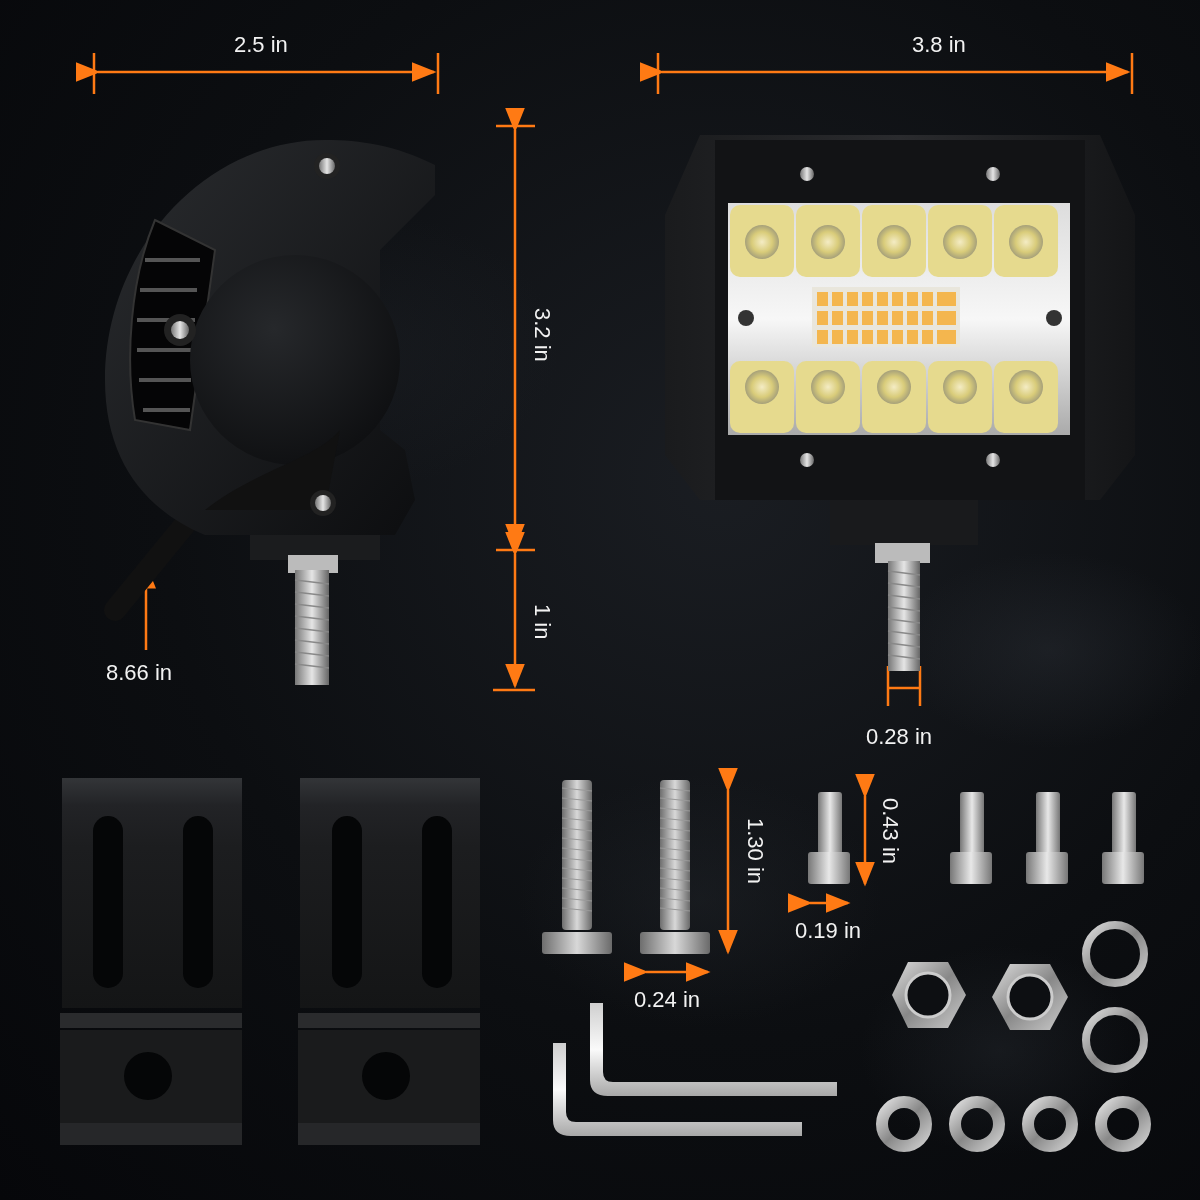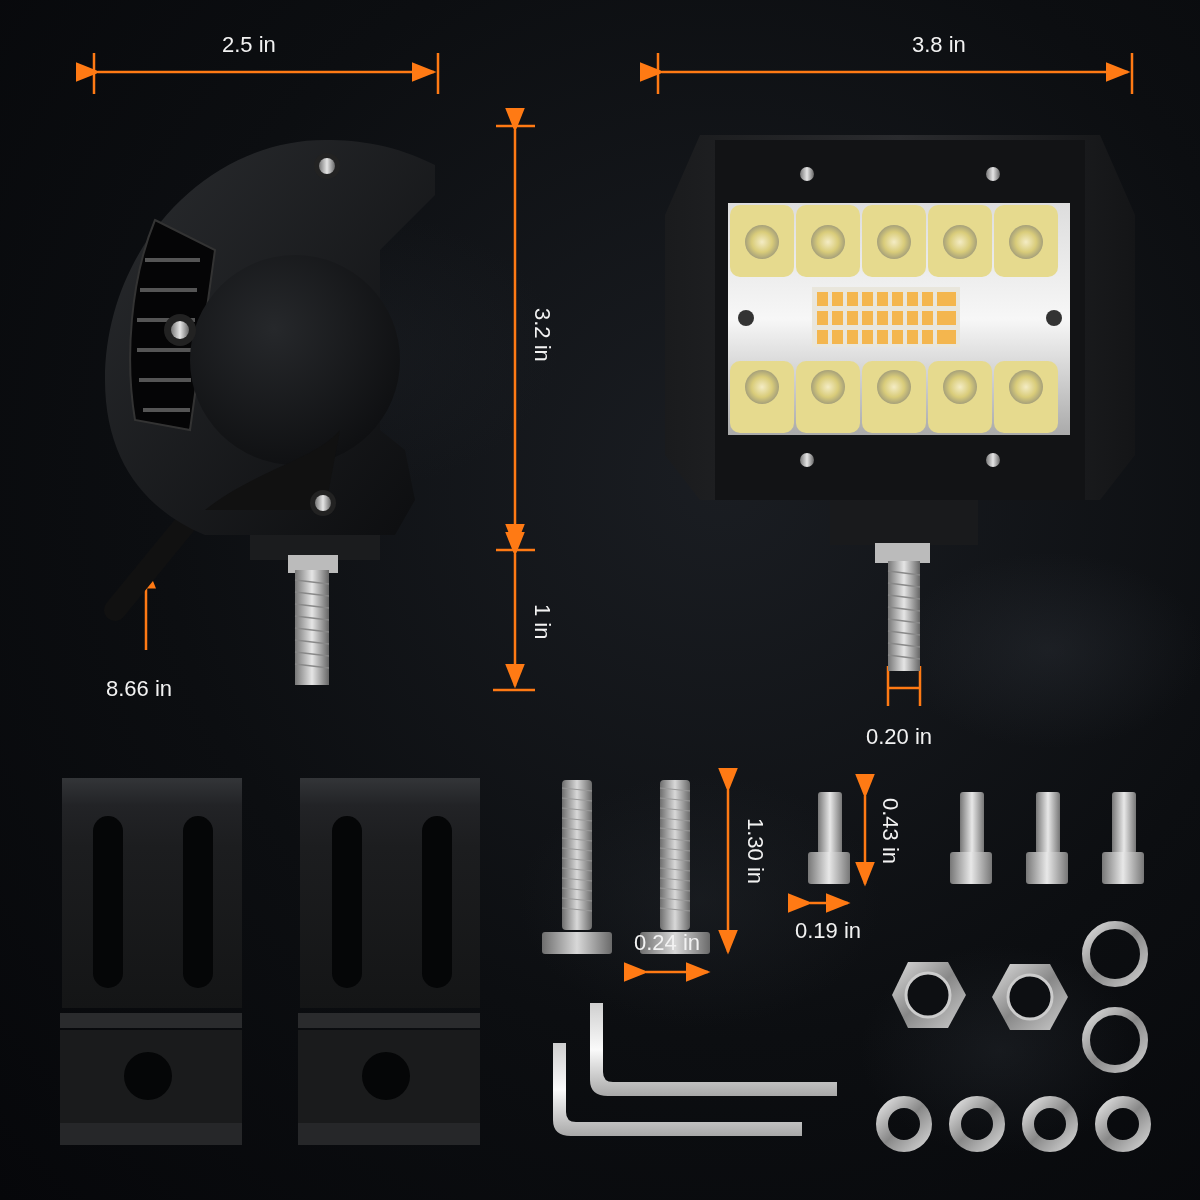--- a/index.html
+++ b/index.html
@@ -349,22 +349,22 @@
     <linearGradient id="key" x1="0" y1="0" x2="0" y2="1">
       <stop offset="0" stop-color="#cfcfcf"></stop>
         <stop offset="0.5" stop-color="#fafafa"></stop>
         <stop offset="1" stop-color="#a8a8a8"></stop>
     </linearGradient>
   </defs>
   <path d="M50,3 L63,3 L63,72 Q63,82 73,82 L297,82 L297,96 L68,96 Q50,96 50,80 Z" fill="url(#key)"></path>
   <path d="M13,43 L26,43 L26,112 Q26,122 36,122 L262,122 L262,136 L31,136 Q13,136 13,120 Z" fill="url(#key)"></path>
 </svg>
 
-<div class="label" style="left:222px;top:32px">2.5 in</div>
+<div class="label" style="left:234px;top:32px">2.5 in</div>
 <div class="label" style="left:912px;top:32px">3.8 in</div>
 <div class="label vertical" style="left:555px;top:308px">3.2 in</div>
 <div class="label vertical" style="left:555px;top:604px">1 in</div>
-<div class="label" style="left:106px;top:676px">8.66 in</div>
-<div class="label" style="left:866px;top:724px">0.20 in</div>
+<div class="label" style="left:106px;top:660px">8.66 in</div>
+<div class="label" style="left:866px;top:724px">0.28 in</div>
 <div class="label vertical" style="left:768px;top:818px">1.30 in</div>
-<div class="label" style="left:634px;top:930px">0.24 in</div>
+<div class="label" style="left:634px;top:987px">0.24 in</div>
 <div class="label vertical" style="left:903px;top:798px">0.43 in</div>
 <div class="label" style="left:795px;top:918px">0.19 in</div>
 
 </body></html>

